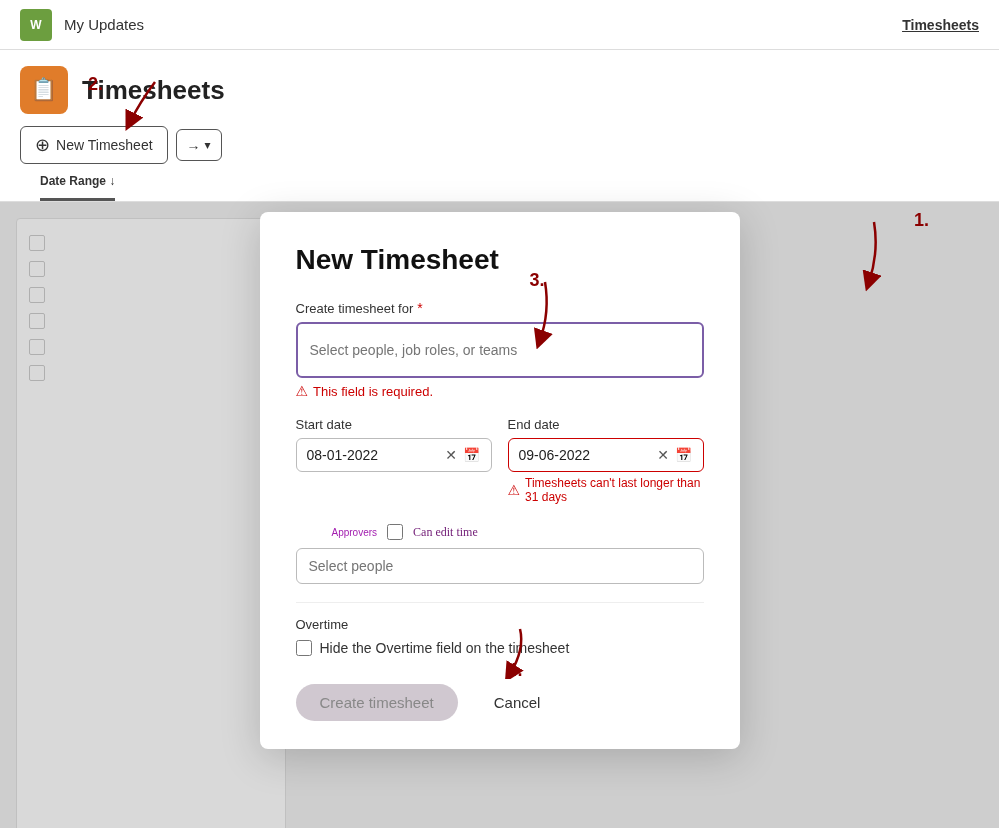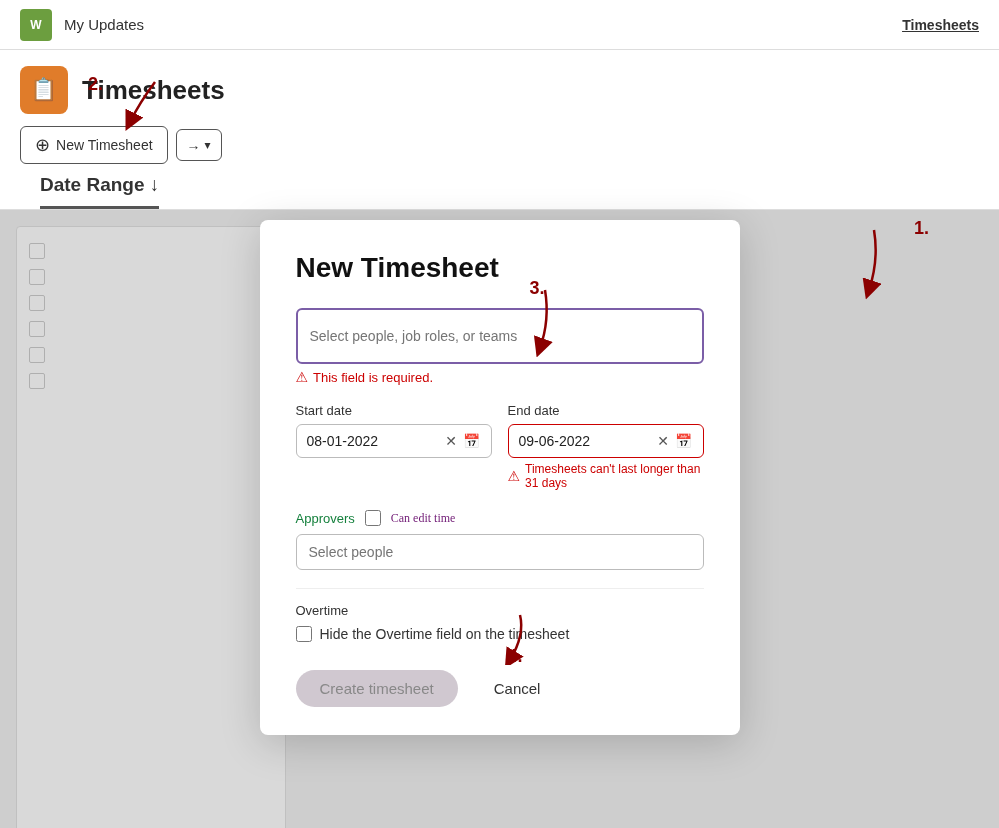--- a/index.html
+++ b/index.html
@@ -202,21 +202,21 @@
     .date-value { font-size: 14px; color: #222; flex: 1; }
     .date-icon-btn {
       background: none; border: none; cursor: pointer; padding: 0;
       color: #555; font-size: 14px; display: flex; align-items: center;
     }
 
     .approvers-row {
       display: flex; align-items: center; gap: 10px;
       margin-top: 20px; margin-bottom: 8px;
     }
-    .approvers-label { font-size: 13px; color: #15803d; font-weight: 500; }
+    .approvers-label { font-size: 10px; color: #a21caf; font-weight: 500; margin-left: 36px; }
     .can-edit-checkbox {
       width: 16px; height: 16px; border: 1.5px solid #bbb; border-radius: 2px; background: white; cursor: pointer;
     }
     .can-edit-label { font-size: 12px; color: #701a75; font-family: Liberation Serif, serif; }
 
     .section-divider { border: none; border-top: 1px solid #eee; margin: 18px 0 14px 0; }
 
     .overtime-section { margin-top: 4px; }
     .overtime-label { font-size: 13px; color: #333; font-weight: 500; margin-bottom: 8px; }
     .overtime-row { display: flex; align-items: center; gap: 8px; }
@@ -248,21 +248,21 @@
 
     .tabs-row {
       display: flex; gap: 0;
       border-bottom: none;
       padding: 0 20px;
       background: #fff;
     }
     .tab {
       padding: 10px 0;
       margin-right: 20px;
-      font-size: 19px; color: #666;
+      font-size: 12px; color: #666;
       cursor: pointer;
       border-bottom: 3px solid transparent;
     }
     .tab.active {
       color: #333; font-weight: 600;
       border-bottom: 3px solid #555;
     }
 
     
     .nav-timesheets-underline {
@@ -369,20 +369,24 @@
             <marker id="arr3" markerWidth="8" markerHeight="8" refX="4" refY="4" orient="auto">
               <path d="M0,0 L8,4 L0,8 Z" fill="#8b0000"></path>
             </marker>
           </defs>
       </svg>
       <span class="annotation" style="position:absolute; left:270px; top:58px;">3.</span>
 
       <h2 class="modal-title">New Timesheet</h2>
 
       <div>
+        <div class="field-label">
+          <span>Create timesheet for</span>
+          <span class="required-star">*</span>
+        </div>
         <input class="text-input" type="text" value="" placeholder="Select people, job roles, or teams" style="">
         <div class="error-msg">
           <span class="error-icon">⚠</span>
           <span>This field is required.</span>
         </div>
       </div>
 
       <div class="dates-row">
         <div class="date-field">
           <div class="field-label">

